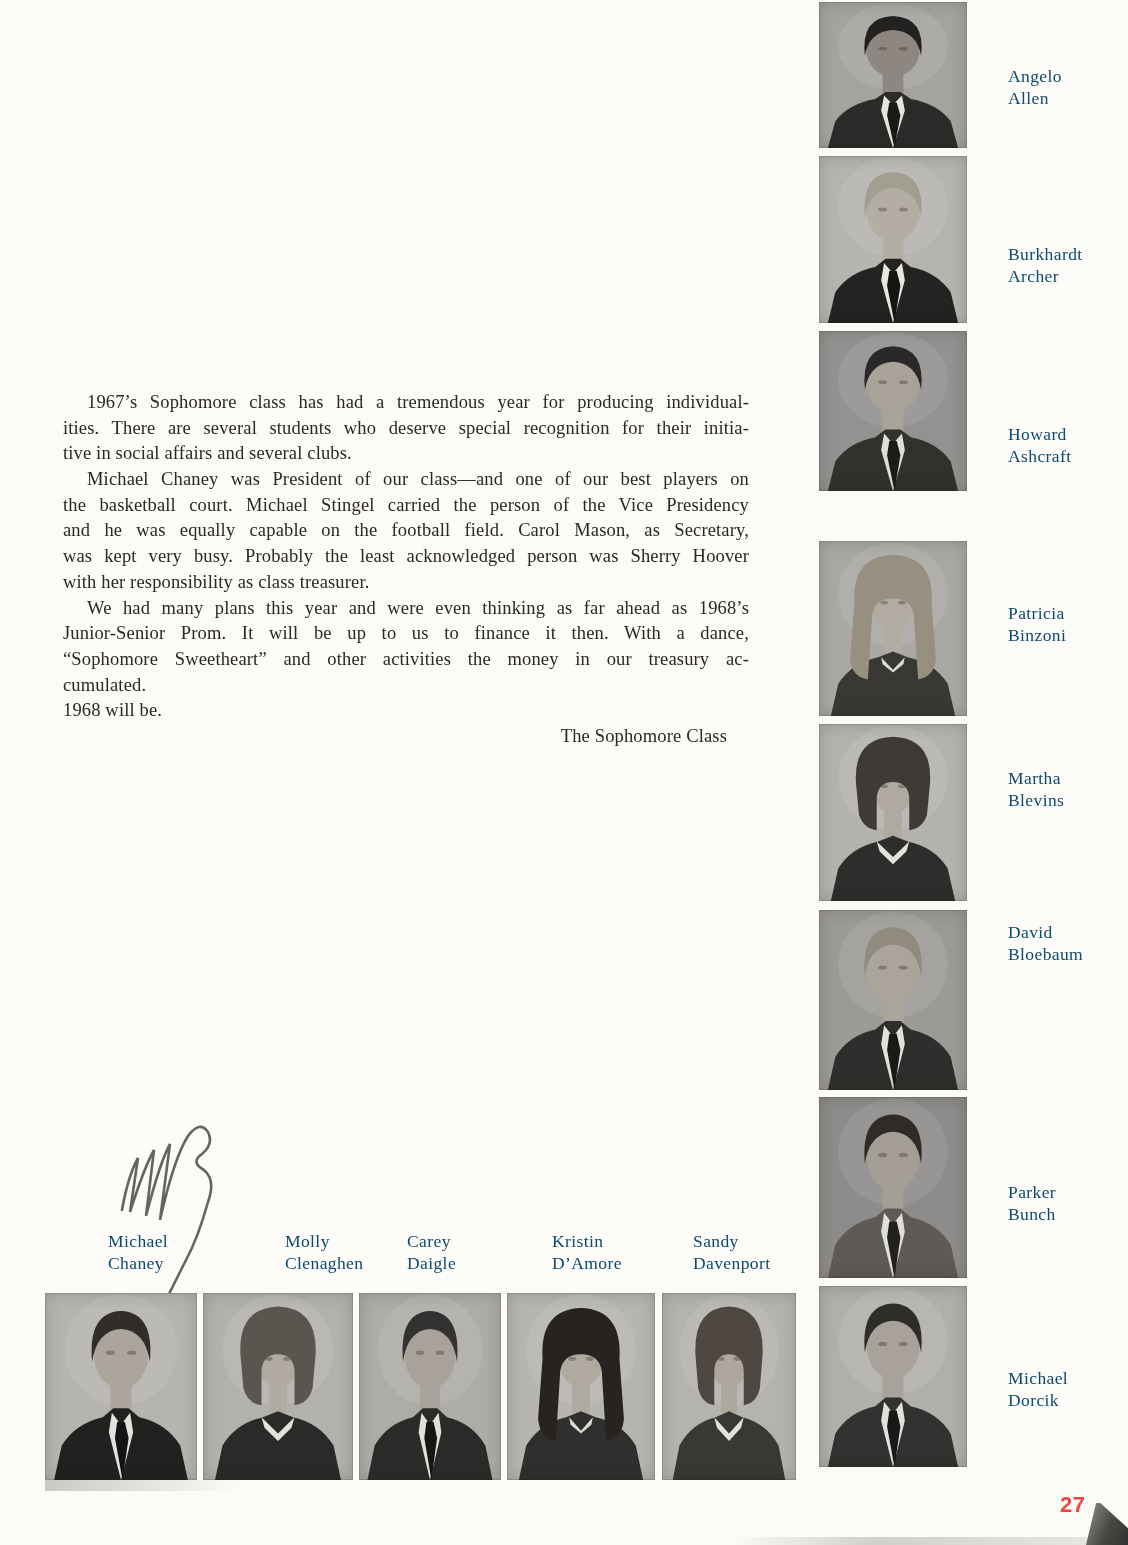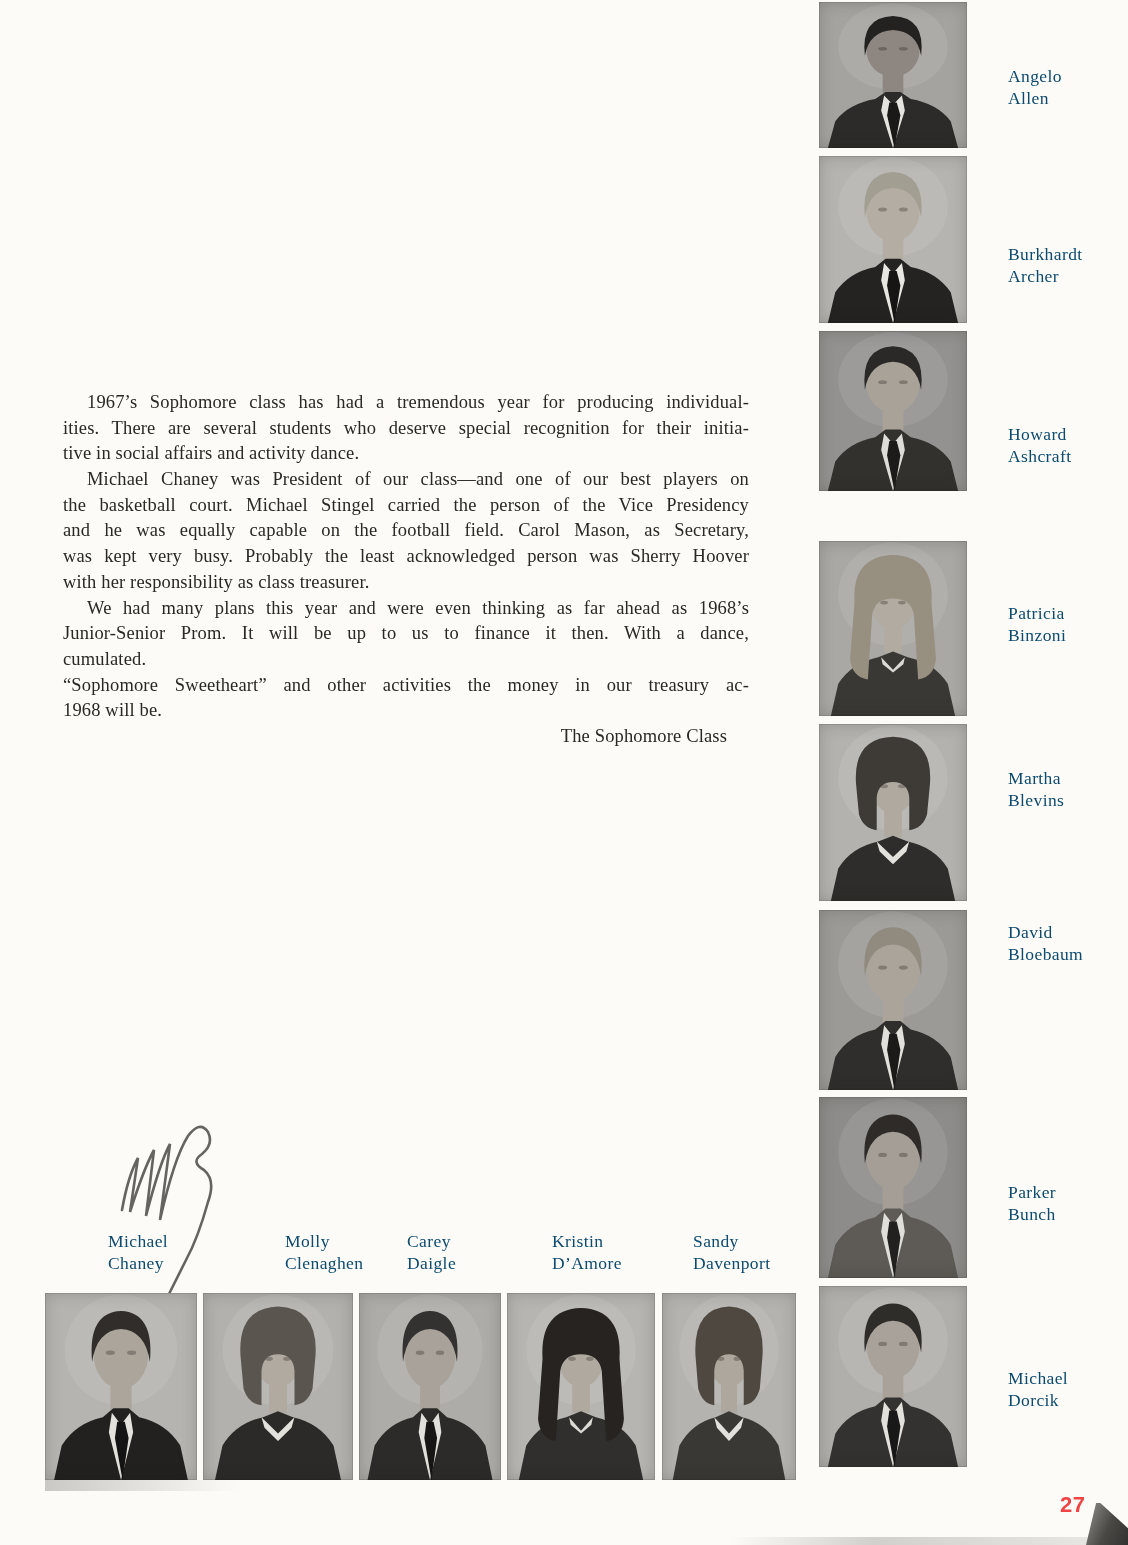--- a/index.html
+++ b/index.html
@@ -103,30 +103,30 @@
   }
 </style>
 </head>
 <body>
 
 <div class="page">
 
   <div class="article" id="article">
       <div class="line indent">1967’s Sophomore class has had a tremendous year for producing individual-</div>
       <div class="line">ities. There are several students who deserve special recognition for their initia-</div>
-      <div class="line end">tive in social affairs and activity dance.</div>
+      <div class="line end">tive in social affairs and several clubs.</div>
       <div class="line indent">Michael Chaney was President of our class—and one of our best players on</div>
       <div class="line">the basketball court. Michael Stingel carried the person of the Vice Presidency</div>
       <div class="line">and he was equally capable on the football field. Carol Mason, as Secretary,</div>
       <div class="line">was kept very busy. Probably the least acknowledged person was Sherry Hoover</div>
       <div class="line end">with her responsibility as class treasurer.</div>
       <div class="line indent">We had many plans this year and were even thinking as far ahead as 1968’s</div>
       <div class="line">Junior-Senior Prom. It will be up to us to finance it then. With a dance,</div>
+      <div class="line">“Sophomore Sweetheart” and other activities the money in our treasury ac-</div>
       <div class="line end">cumulated.</div>
-      <div class="line">“Sophomore Sweetheart” and other activities the money in our treasury ac-</div>
       <div class="line end">1968 will be.</div>
       <div class="byline">The Sophomore Class</div>
     </div>
 
   <div id="right-column"></div>
   <div id="bottom-row"></div>
 
   <svg class="scribble" width="140" height="215" viewBox="0 0 140 215">
     <path d="M14 112 Q20 78 30 60 L22 114 Q36 70 46 52 L38 118 Q52 64 62 46 L52 122
              Q66 60 80 38 Q92 22 100 34 Q106 46 94 56 Q82 64 96 72 Q108 82 100 104

